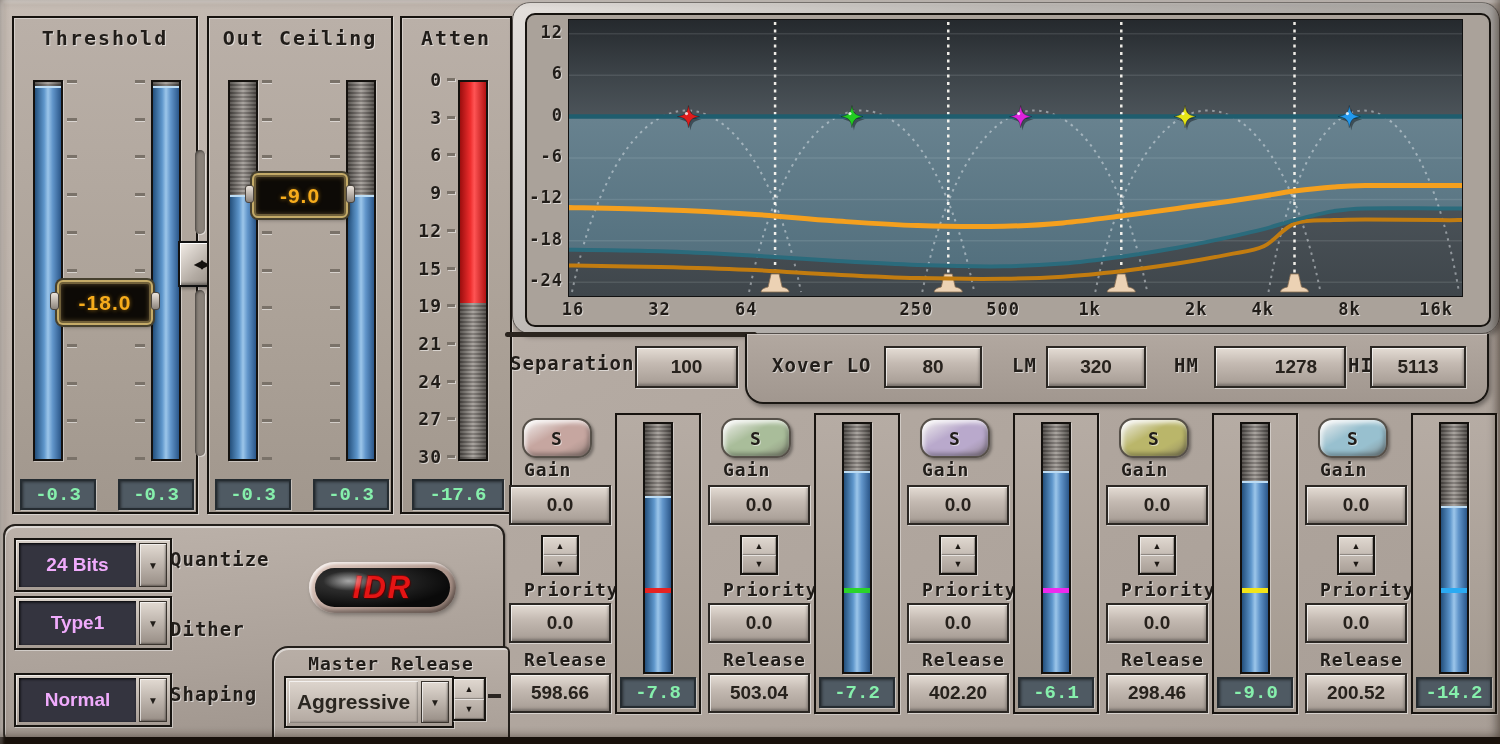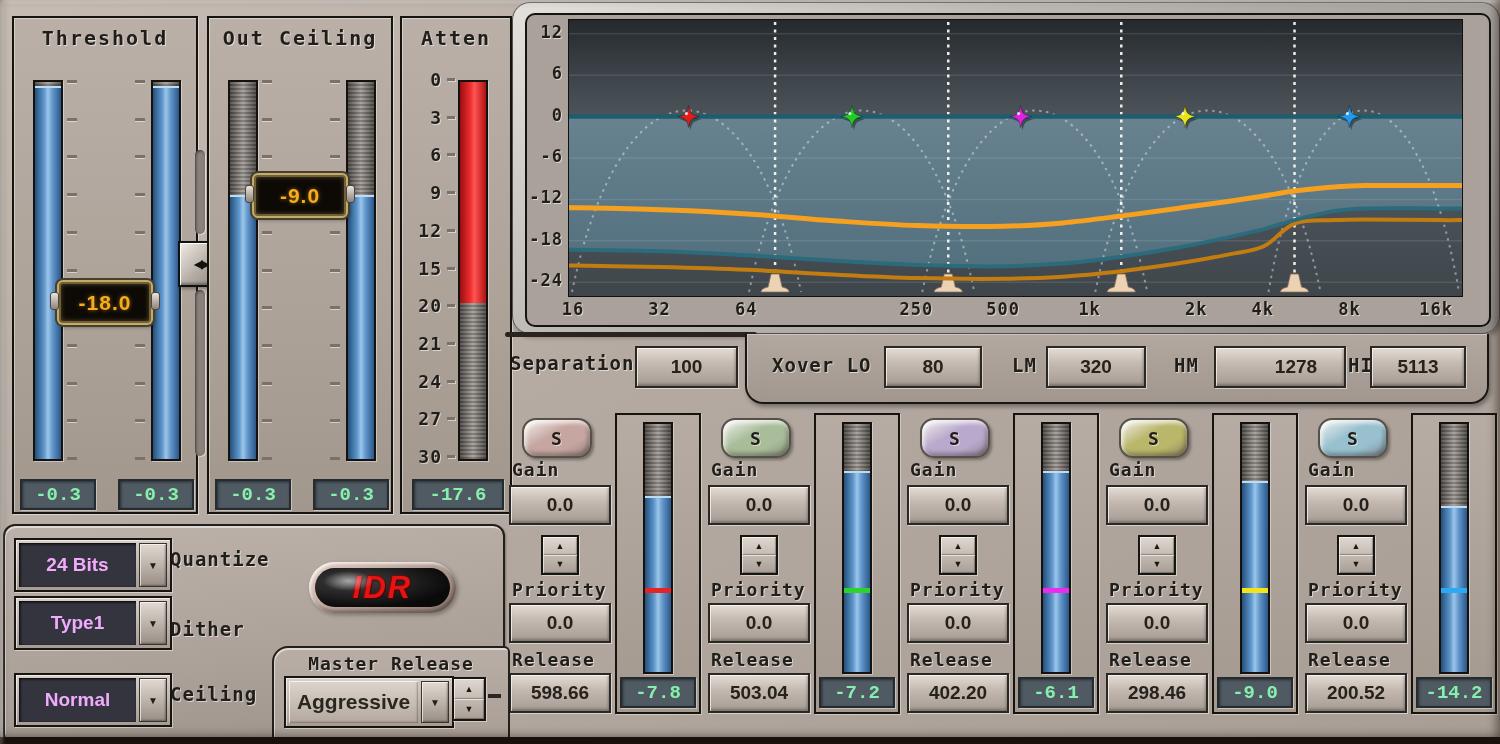--- a/index.html
+++ b/index.html
@@ -89,21 +89,21 @@
     background:linear-gradient(180deg,#b2a8a0,#a1978f);border:2px solid #1a1713;border-top:none;
     border-radius:0 0 18px 18px;box-shadow:2px 3px 4px rgba(0,0,0,.35), inset 1px 1px 0 rgba(255,255,255,.35);}
   #graph-shadowline{position:absolute;left:505px;top:332px;width:252px;height:5px;background:#2a241e;border-radius:3px;}
 
   
   #bands{position:absolute;left:505px;top:413px;width:995px;height:300px;display:flex;}
   .band{position:relative;width:199px;height:300px;}
   .s-btn{position:absolute;left:17px;top:5px;width:66px;height:36px;border-radius:14px;border:2px solid #565049;
     box-shadow:2px 2px 3px rgba(0,0,0,.35), inset 2px 3px 4px rgba(255,255,255,.75), inset -2px -3px 4px rgba(0,0,0,.3);
     display:flex;align-items:center;justify-content:center;font-size:18px;}
-  .b-label{position:absolute;left:7px;font-size:18px;}
+  .b-label{position:absolute;left:19px;font-size:18px;}
   .b-gain{left:4px;top:72px;width:98px;height:36px;}
   .b-step{left:36px;top:122px;width:34px;height:36px;}
   .b-pri{left:4px;top:190px;width:98px;height:36px;}
   .b-rel{left:4px;top:260px;width:98px;height:36px;}
   .meter-frame{position:absolute;left:110px;top:0;width:82px;height:297px;border:2px solid #17130f;
     background:linear-gradient(180deg,#b6aca4,#a3998f);box-shadow:1px 1px 0 rgba(255,255,255,.4);}
   .m-track{left:26px;top:7px;height:248px;}
   .m-tick{position:absolute;left:0;width:100%;height:5px;z-index:3;}
   .m-read{left:3px;right:3px;bottom:4px;width:auto;}
 
@@ -200,21 +200,21 @@
         <div class="px" style="position: absolute; left: 2px; width: 38px; text-align: right; font-size: 18px; top: 88.7px;">3</div>
         <div style="position: absolute; left: 45px; width: 8px; height: 3px; background: rgb(122, 114, 105); box-shadow: rgba(255, 255, 255, 0.5) 1px 1px 0px; top: 97.7px;"></div>
         <div class="px" style="position: absolute; left: 2px; width: 38px; text-align: right; font-size: 18px; top: 126.4px;">6</div>
         <div style="position: absolute; left: 45px; width: 8px; height: 3px; background: rgb(122, 114, 105); box-shadow: rgba(255, 255, 255, 0.5) 1px 1px 0px; top: 135.4px;"></div>
         <div class="px" style="position: absolute; left: 2px; width: 38px; text-align: right; font-size: 18px; top: 164.1px;">9</div>
         <div style="position: absolute; left: 45px; width: 8px; height: 3px; background: rgb(122, 114, 105); box-shadow: rgba(255, 255, 255, 0.5) 1px 1px 0px; top: 173.1px;"></div>
         <div class="px" style="position: absolute; left: 2px; width: 38px; text-align: right; font-size: 18px; top: 201.8px;">12</div>
         <div style="position: absolute; left: 45px; width: 8px; height: 3px; background: rgb(122, 114, 105); box-shadow: rgba(255, 255, 255, 0.5) 1px 1px 0px; top: 210.8px;"></div>
         <div class="px" style="position: absolute; left: 2px; width: 38px; text-align: right; font-size: 18px; top: 239.5px;">15</div>
         <div style="position: absolute; left: 45px; width: 8px; height: 3px; background: rgb(122, 114, 105); box-shadow: rgba(255, 255, 255, 0.5) 1px 1px 0px; top: 248.5px;"></div>
-        <div class="px" style="position: absolute; left: 2px; width: 38px; text-align: right; font-size: 18px; top: 277.2px;">20</div>
+        <div class="px" style="position: absolute; left: 2px; width: 38px; text-align: right; font-size: 18px; top: 277.2px;">19</div>
         <div style="position: absolute; left: 45px; width: 8px; height: 3px; background: rgb(122, 114, 105); box-shadow: rgba(255, 255, 255, 0.5) 1px 1px 0px; top: 286.2px;"></div>
         <div class="px" style="position: absolute; left: 2px; width: 38px; text-align: right; font-size: 18px; top: 314.9px;">21</div>
         <div style="position: absolute; left: 45px; width: 8px; height: 3px; background: rgb(122, 114, 105); box-shadow: rgba(255, 255, 255, 0.5) 1px 1px 0px; top: 323.9px;"></div>
         <div class="px" style="position: absolute; left: 2px; width: 38px; text-align: right; font-size: 18px; top: 352.6px;">24</div>
         <div style="position: absolute; left: 45px; width: 8px; height: 3px; background: rgb(122, 114, 105); box-shadow: rgba(255, 255, 255, 0.5) 1px 1px 0px; top: 361.6px;"></div>
         <div class="px" style="position: absolute; left: 2px; width: 38px; text-align: right; font-size: 18px; top: 390.3px;">27</div>
         <div style="position: absolute; left: 45px; width: 8px; height: 3px; background: rgb(122, 114, 105); box-shadow: rgba(255, 255, 255, 0.5) 1px 1px 0px; top: 399.3px;"></div>
         <div class="px" style="position: absolute; left: 2px; width: 38px; text-align: right; font-size: 18px; top: 428px;">30</div>
         <div style="position: absolute; left: 45px; width: 8px; height: 3px; background: rgb(122, 114, 105); box-shadow: rgba(255, 255, 255, 0.5) 1px 1px 0px; top: 437px;"></div>
       </div>
@@ -504,21 +504,21 @@
         </div>
       <div class="dd-btn">▼</div>
     </div>
     <div class="ll-label px" style="top:92px;">Dither</div>
     <div class="dd ll-dd" style="top:147px;">
       <div class="dd-val">
           <span>Normal</span>
         </div>
       <div class="dd-btn">▼</div>
     </div>
-    <div class="ll-label px" style="top:157px;">Ceiling</div>
+    <div class="ll-label px" style="top:157px;">Shaping</div>
     <div id="idr">
       <div id="idr-inner">
         <span id="idr-text">IDR</span>
       </div>
     </div>
   </div>
 
   <div id="mr-panel">
     <div id="mr-label" class="px">Master Release</div>
     <div class="dd" style="left:10px;top:28px;width:160px;height:42px;">

